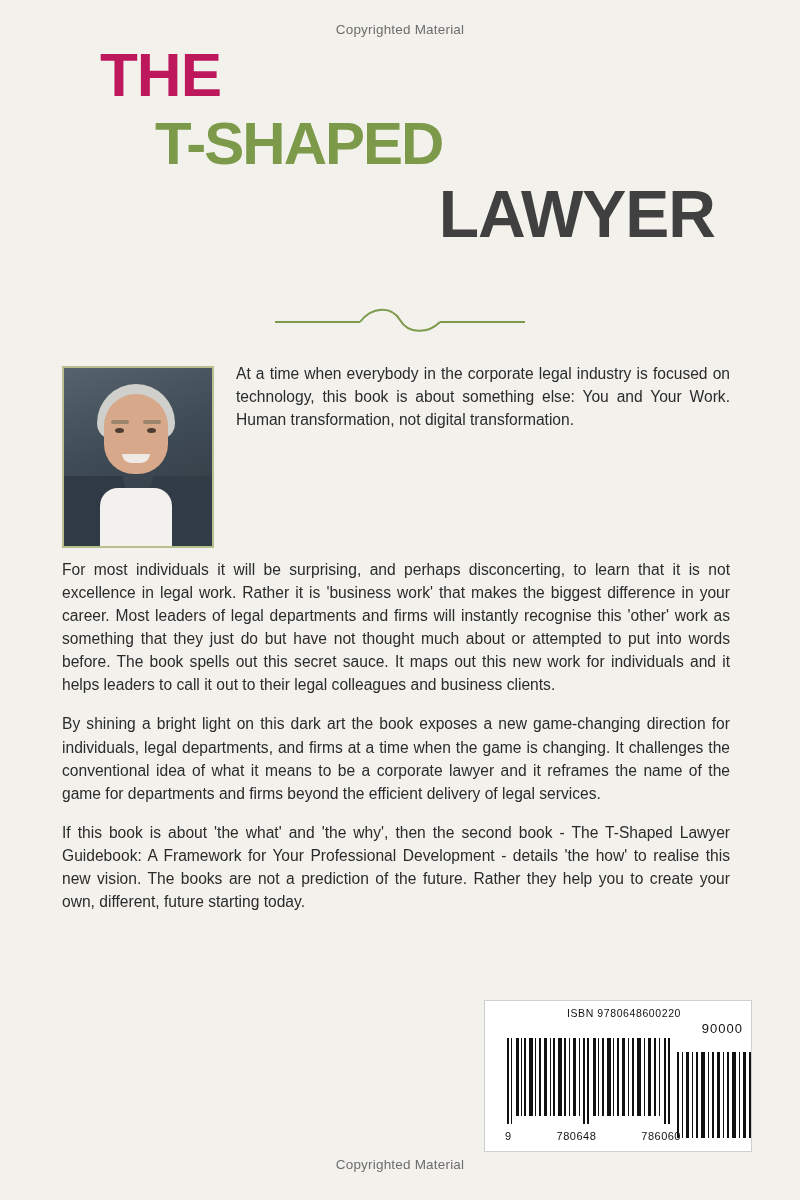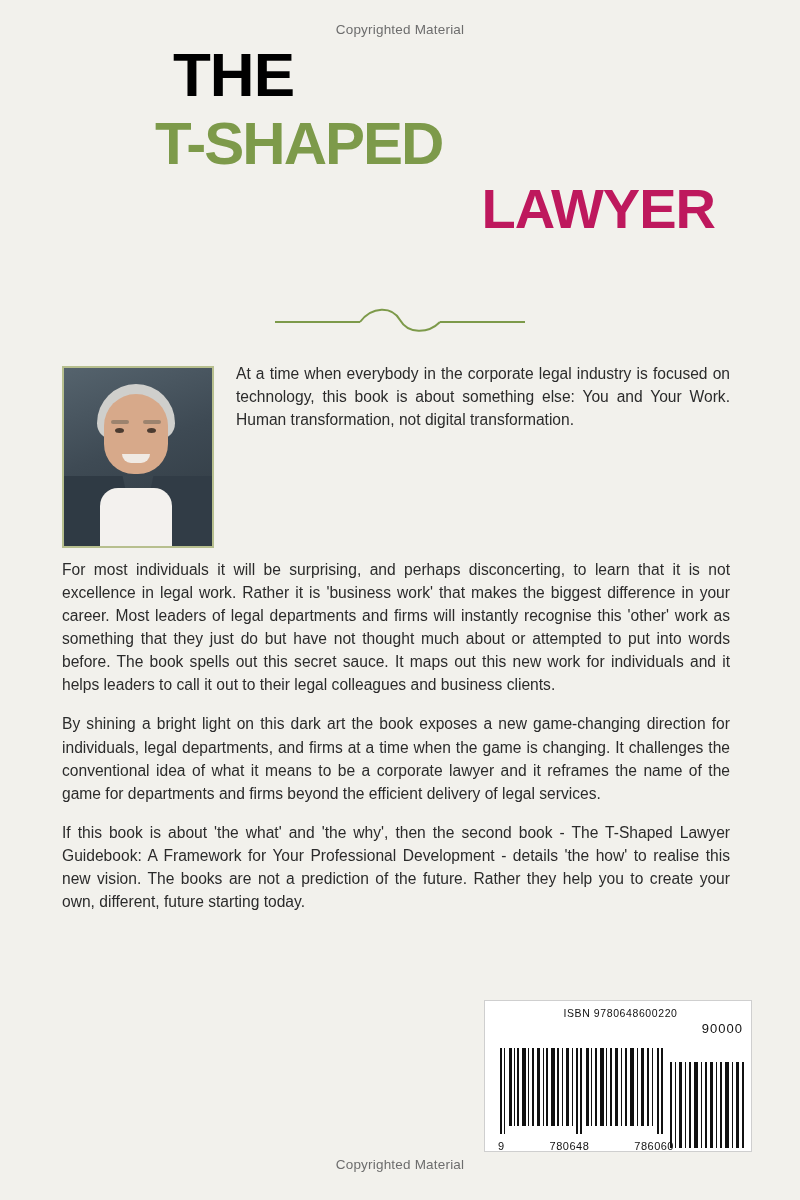--- a/index.html
+++ b/index.html
@@ -42,38 +42,38 @@
   }
   .title-block {
     position: absolute;
     top: 44px;
     left: 60px;
     right: 60px;
   }
   .title-line1 {
     font-size: 62px;
     font-weight: bold;
-    color: #000000;
+    color: #be185d;
     letter-spacing: -1px;
     line-height: 1.0;
-    margin-left: 113px;
+    margin-left: 40px;
   }
   .title-line2 {
     font-size: 60px;
     font-weight: bold;
     color: #7d9a4a;
     letter-spacing: -2px;
     line-height: 1.05;
     margin-top: 6px;
     margin-left: 95px;
   }
   .title-line3 {
-    font-size: 56px;
+    font-size: 66px;
     font-weight: bold;
-    color: #be185d;
+    color: #404040;
     letter-spacing: -1px;
     line-height: 1.0;
     margin-top: 6px;
     text-align: right;
     margin-right: 25px;
   }
   .divider {
     position: absolute;
     top: 300px;
     left: 0;
@@ -169,40 +169,40 @@
   .clear { clear: both; }
   .barcode-box {
     position: absolute;
     right: 48px;
     bottom: 48px;
     width: 268px;
     height: 152px;
     background: #ffffff;
     border: 1px solid #cfcfcf;
     box-sizing: border-box;
-    padding: 6px 8px 4px 13px;
+    padding: 6px 8px 4px 20px;
   }
   .isbn-label {
     font-size: 10.5px;
     color: #111;
     text-align: center;
     letter-spacing: 0.6px;
     margin-bottom: 2px;
   }
   .barcode-row {
     display: flex;
     align-items: flex-end;
     justify-content: space-between;
   }
   .price-code {
     font-size: 13px;
     color: #111;
     letter-spacing: 1px;
     text-align: right;
-    margin-bottom: 12px;
+    margin-bottom: 2px;
   }
   .ean-main { width: 170px; }
   .ean-side { width: 78px; }
   .ean-digits {
     font-size: 11px;
     color: #111;
     letter-spacing: 0.5px;
     display: flex;
     justify-content: space-between;
     width: 176px;

